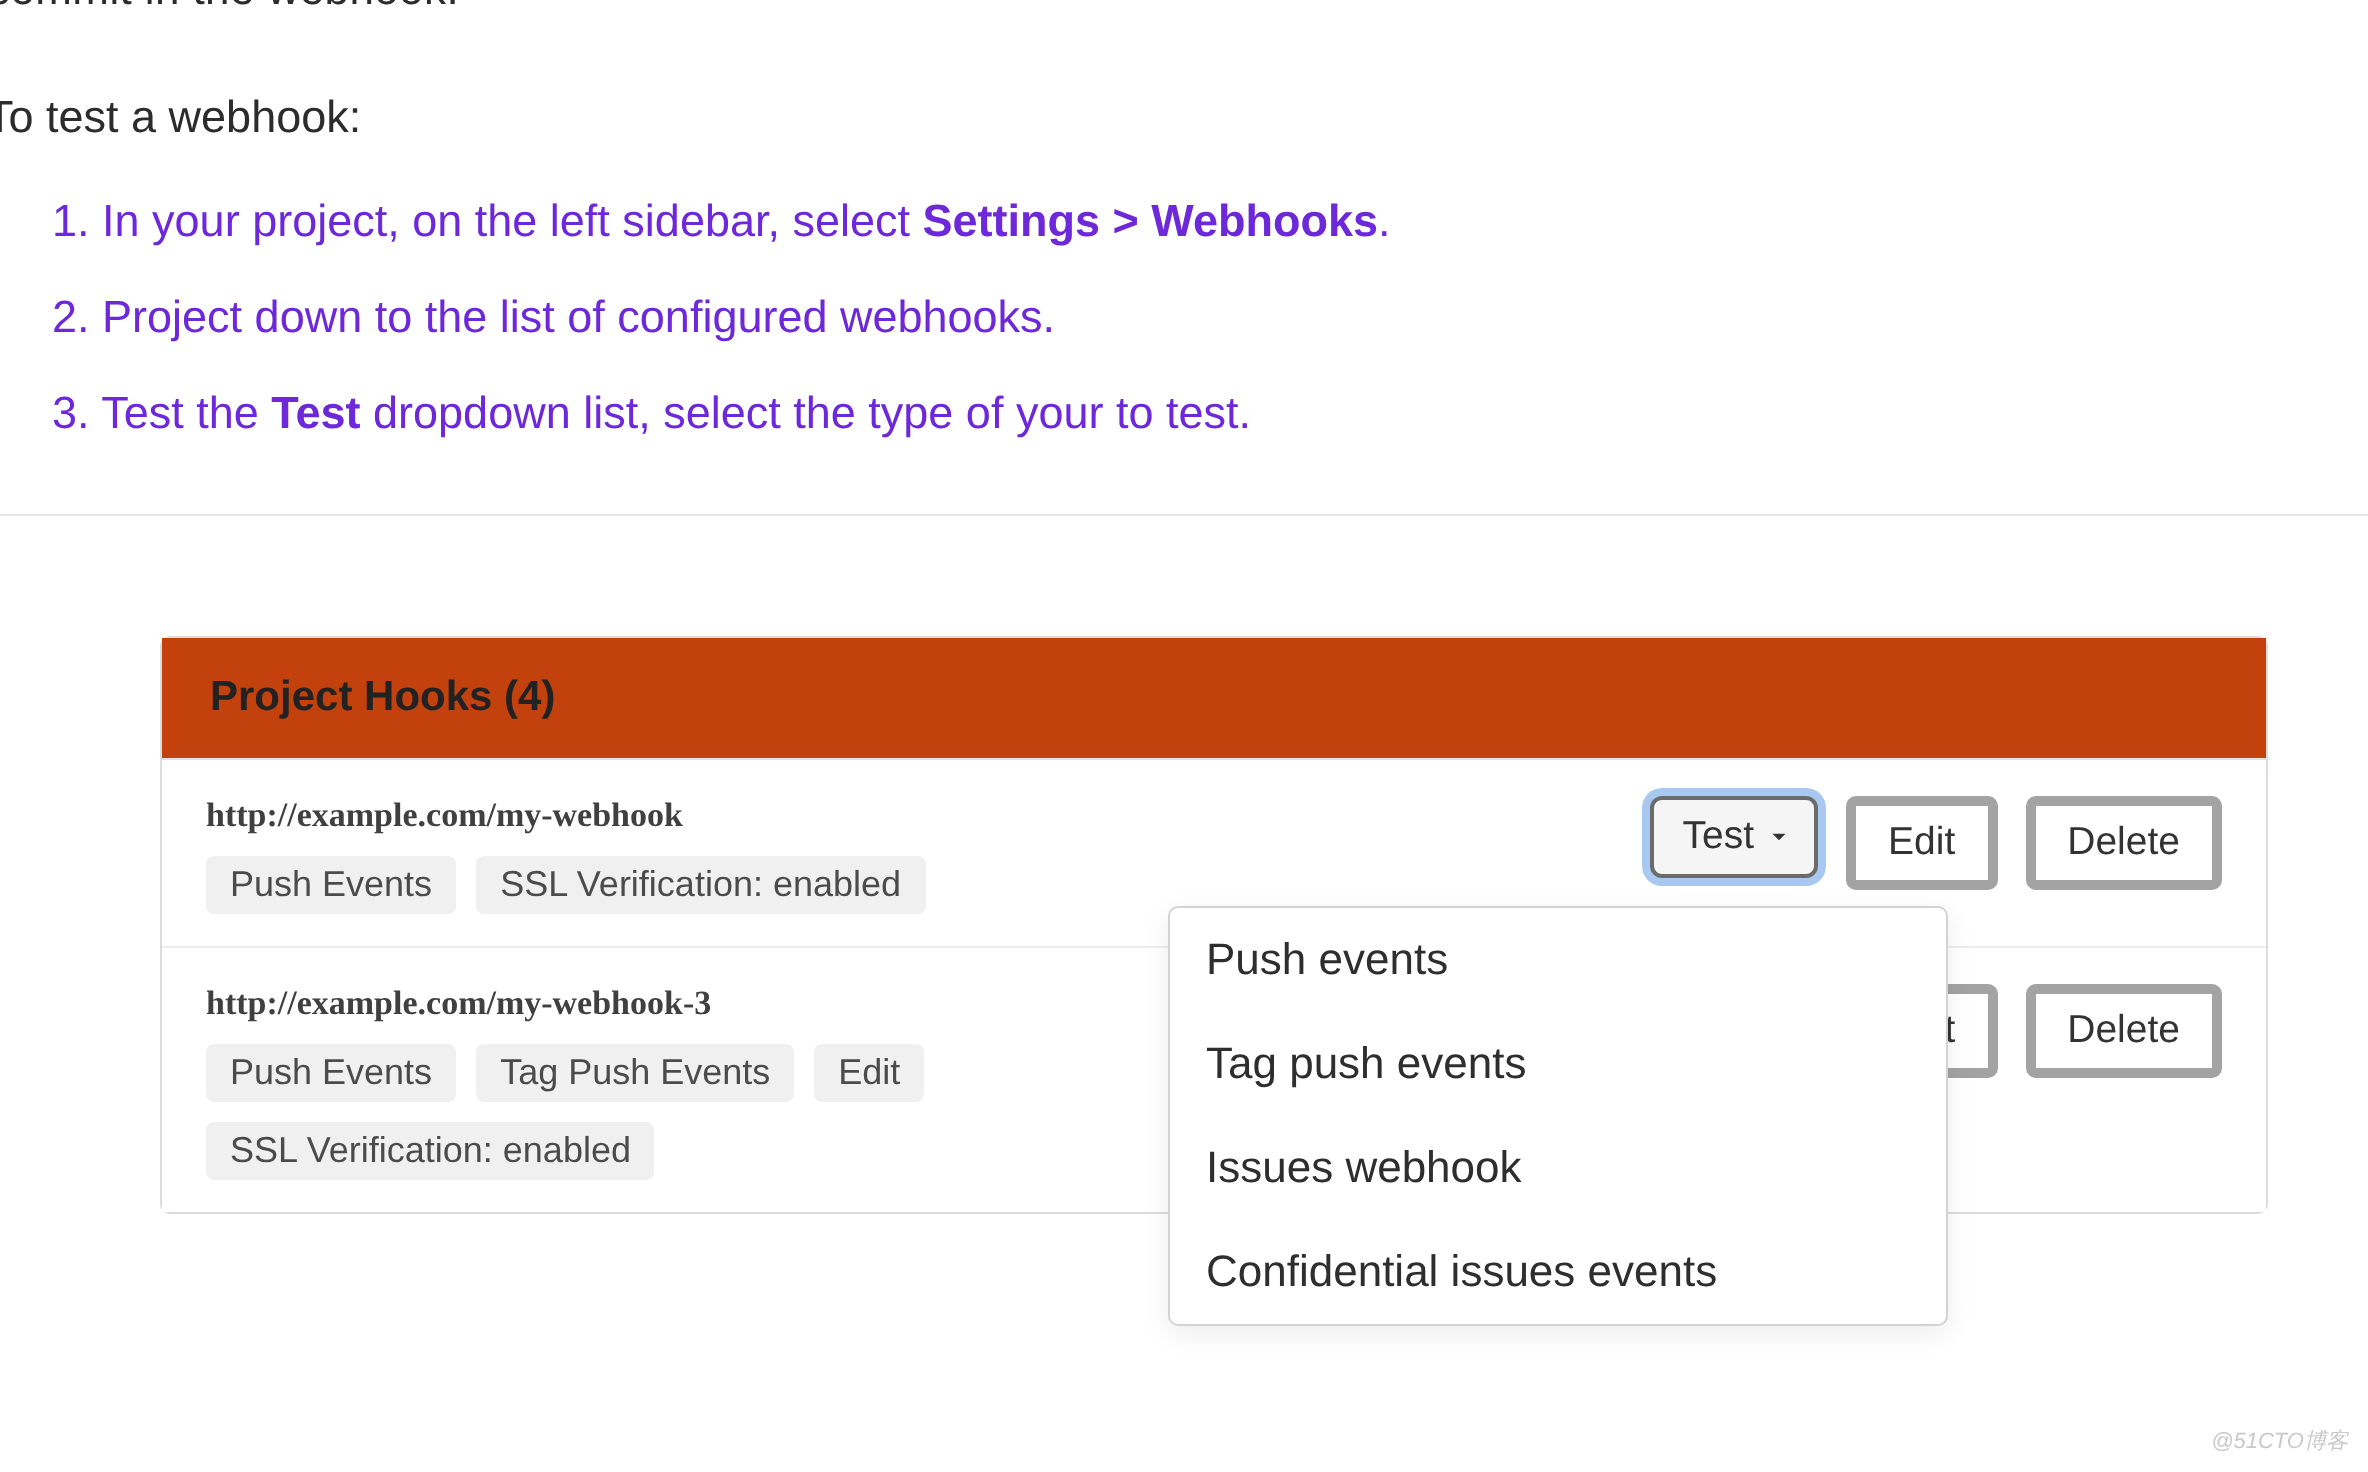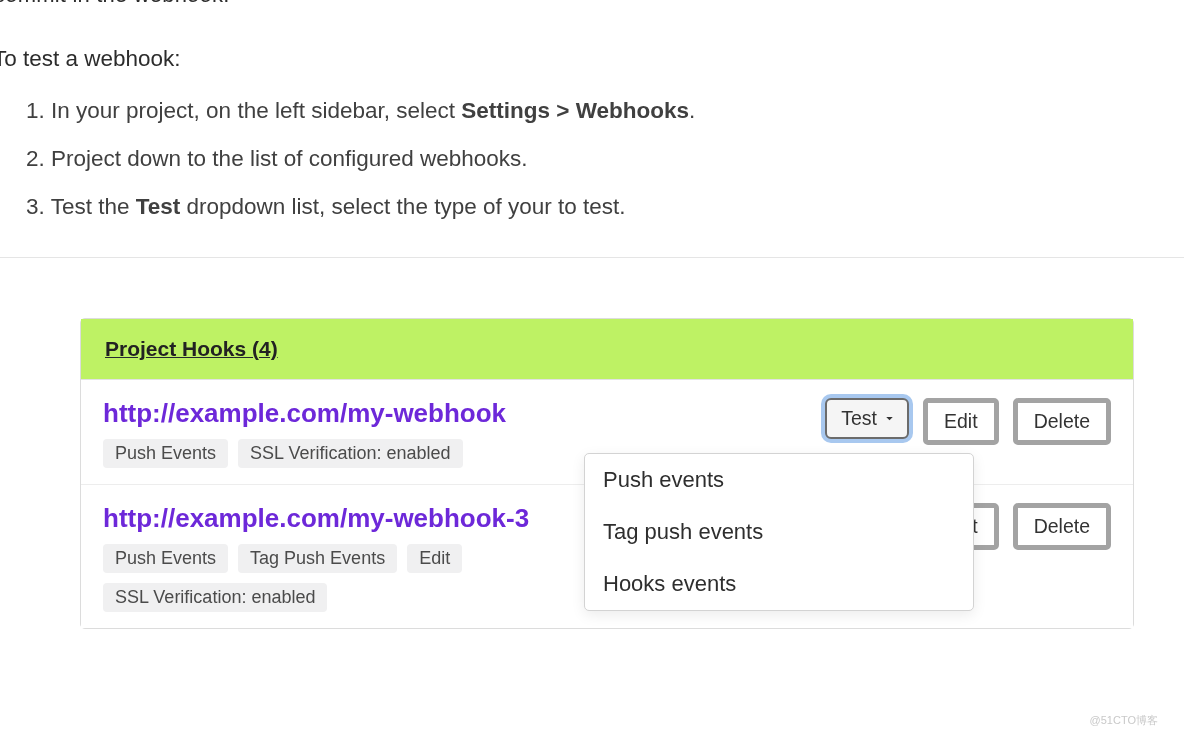--- a/index.html
+++ b/index.html
@@ -32,21 +32,21 @@
   color: #2c2c2c;
   margin: 24px 0 22px -7px;
 }
 ol.steps {
   margin: 0 0 0 8px;
   padding: 0 0 0 18px;
   list-style: none;
 }
 ol.steps li {
   font-size: 22.5px;
-  color: #404040;
+  color: #6d28d9;
   line-height: 1.5;
   margin-bottom: 14px;
   position: relative;
   padding-left: 0;
 }
 ol.steps li .num {
   display: inline;
 }
 ol.steps b { font-weight: 700; }
 
@@ -58,47 +58,47 @@
 .card {
   border: 1px solid #dcdcdc;
   border-radius: 5px;
   background: #fafbfc;
   overflow: visible;
   position: relative;
 }
 .card-header {
   padding: 18px 24px 18px 24px;
   border-bottom: 1px solid #e2e2e2;
-  background: #bef264;
-  text-decoration: underline;
+  background: #c2410c;
 }
 .card-header .title {
   font-size: 21px;
   font-weight: 700;
   color: #222;
 }
 .hook-row {
   background: #fff;
   padding: 18px 22px 16px 22px;
   border-bottom: 1px solid #ededed;
   display: flex;
   flex-wrap: wrap;
   align-items: flex-start;
   position: relative;
 }
 .hook-main {
   flex: 1 1 auto;
   min-width: 0;
 }
 .hook-url {
-  font-size: 26px;
+  font-size: 17px;
   font-weight: 700;
-  color: #6d28d9;
+  color: #404040;
   display: block;
   margin-bottom: 10px;
+  font-family: Liberation Serif, serif;
 }
 .tags {
   display: flex;
   flex-wrap: wrap;
   gap: 10px;
   max-width: 430px;
 }
 .tag {
   background: #f0f0f1;
   color: #4b4b4b;
@@ -150,25 +150,26 @@
 }
 .dropdown .item {
   font-size: 22px;
   color: #2e2e2e;
   padding: 13px 18px;
   cursor: pointer;
 }
 
 .watermark {
   position: absolute;
-  right: 26px;
+  right: 10px;
   bottom: 8px;
   font-size: 11px;
   color: #c9c9c9;
   font-family: Arial, sans-serif;
+  font-style: italic;
 }
 </style>
 </head>
 <body>
 
 <div class="page">
   <div class="cutoff">commit in the webhook.</div>
 
   <div class="intro-line">To test a webhook:</div>
 
@@ -208,21 +209,22 @@
                 <path fill="#333" d="M4 6l4 4 4-4z"></path>
               </svg>
           </button>
           <button class="btn">Edit</button>
           <button class="btn">Delete</button>
         </div>
 
         <div class="dropdown">
           <div class="item">Push events</div>
           <div class="item">Tag push events</div>
-          <div class="item">Hooks events</div>
+          <div class="item">Issues webhook</div>
+          <div class="item">Confidential issues events</div>
         </div>
       </div>
 
       <div class="hook-row" style="border-bottom:none;">
         <div class="hook-main">
           <span class="hook-url">http://example.com/my-webhook-3</span>
           <div class="tags">
             <span class="tag">Push Events</span>
             <span class="tag">Tag Push Events</span>
             <span class="tag">Edit</span>

